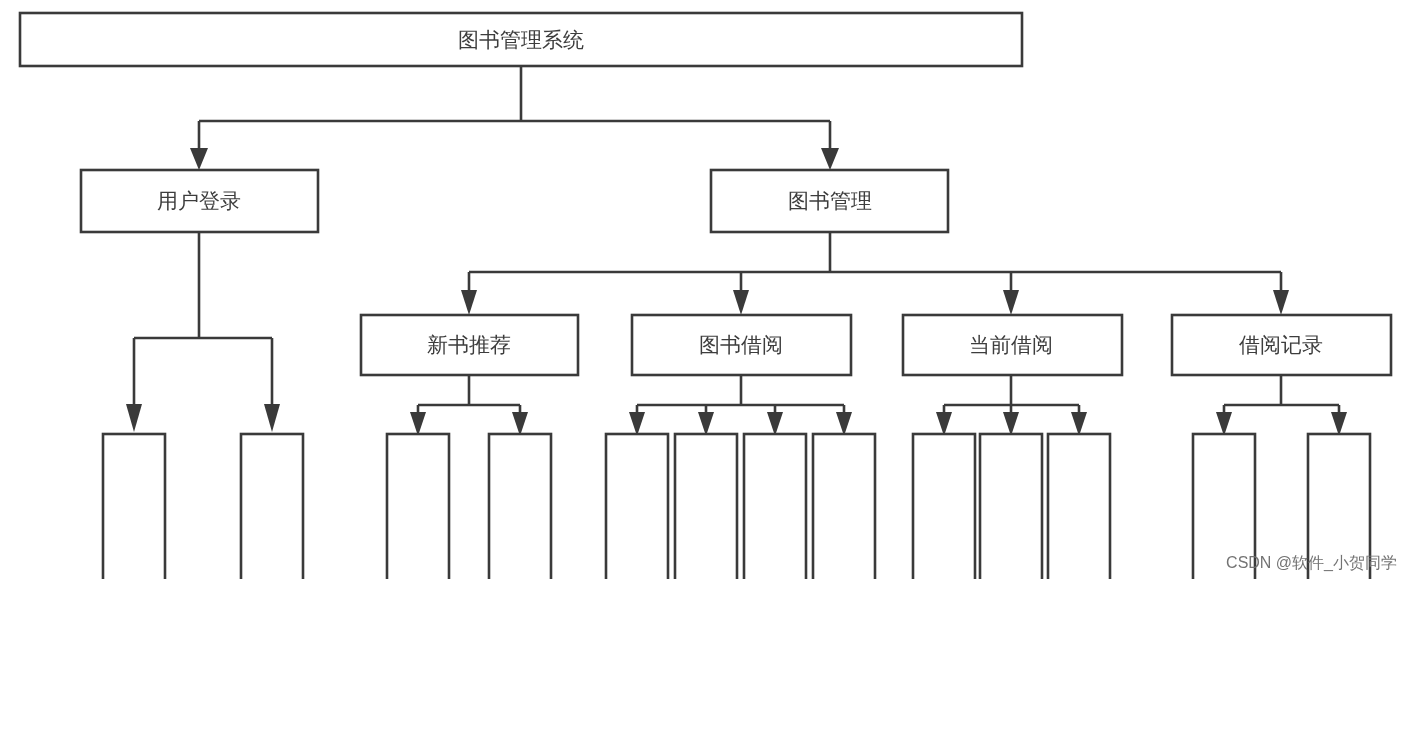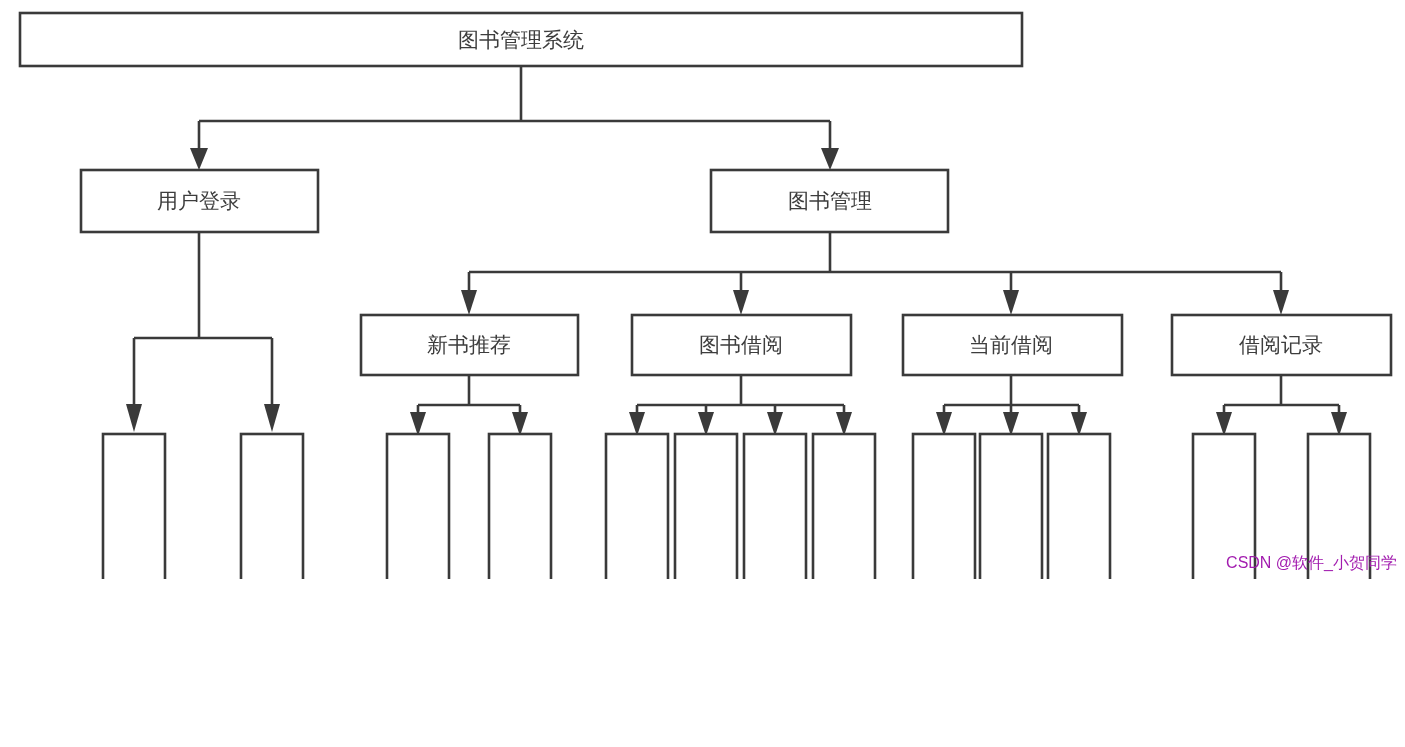--- a/index.html
+++ b/index.html
@@ -55,21 +55,21 @@
     text-orientation: upright;
     text-anchor: middle;
     letter-spacing: 3px;
   }
   .watermark {
     position: absolute;
     right: 8px;
     bottom: 5px;
     font-family: "Liberation Sans", "DejaVu Sans", sans-serif;
     font-size: 16px;
-    color: #a21caf;
+    color: #737373;
     white-space: nowrap;
     user-select: none;
   }
 </style>
 </head>
 <body>
 
 <div id="diagram-root">
 
   <svg class="diagram" viewBox="0 0 1405 747" xmlns="http://www.w3.org/2000/svg">

